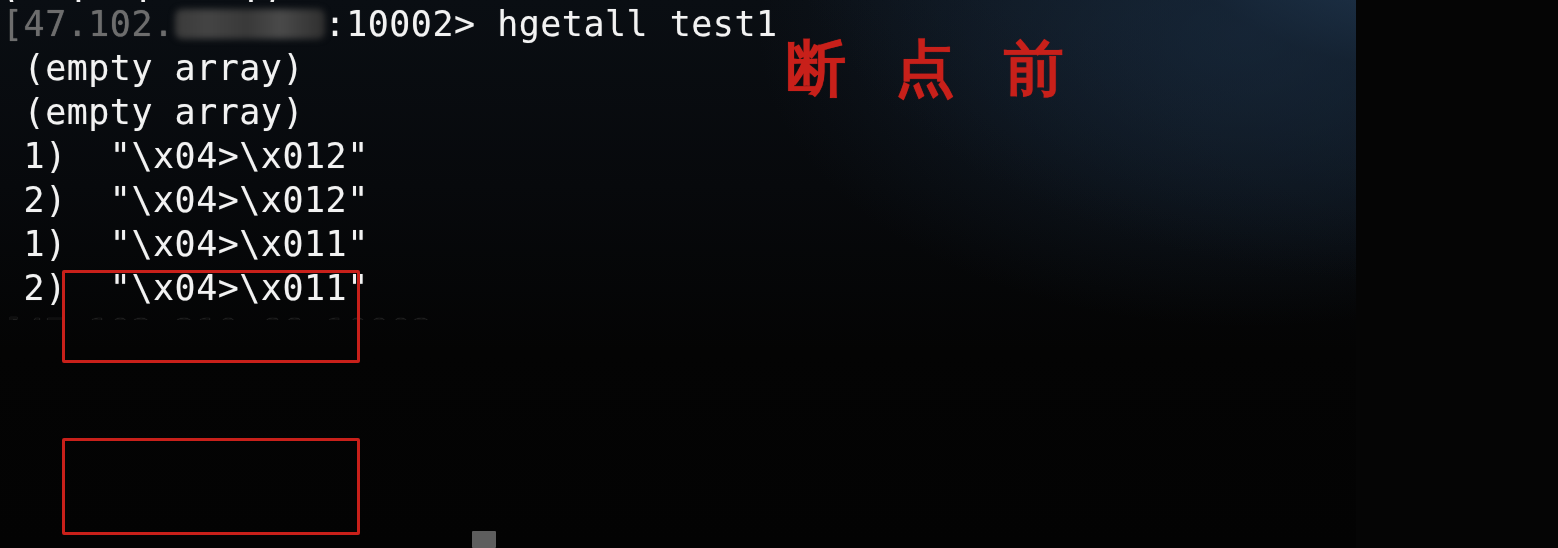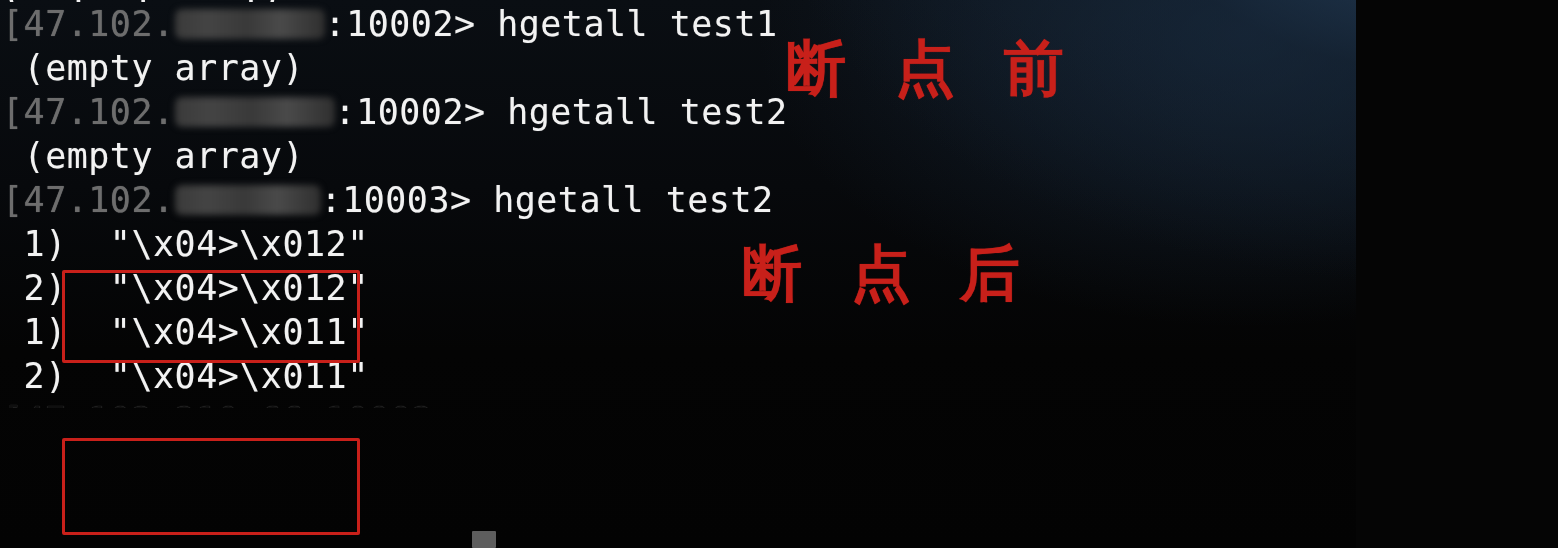--- a/index.html
+++ b/index.html
@@ -91,41 +91,38 @@
 <div id="terminal">
 
   <div id="lines">
 
     <div class="line" style="height:14px;line-height:14px;overflow:hidden;"><span>(  1  1    1)</span></div>
 
     <div class="line"><span class="bracket">[47.102.</span><span class="redact w1"></span><span>:10002&gt; hgetall test1</span></div>
 
     <div class="line"><span> (empty array)</span></div>
 
-    <div class="line"><span class="bracket">[47.102.</span><span class="redact w2"></span><span>:10002&gt; hgetall test2</span></div>
 
 
     <div class="line"><span> (empty array)</span></div>
 
-    <div class="line"><span class="bracket">[47.102.</span><span class="redact w3"></span><span>:10003&gt; hgetall test2</span></div>
 
     <div class="line"><span> 1)  "\x04&gt;\x012"</span></div>
     <div class="line"><span> 2)  "\x04&gt;\x012"</span></div>
 
 
 
     <div class="line"><span> 1)  "\x04&gt;\x011"</span></div>
     <div class="line"><span> 2)  "\x04&gt;\x011"</span></div>
 
     <div class="line" style="overflow:hidden;height:10px;line-height:44px;color:#0f0f0f;"><span>[47.102.210.66:10002</span></div>
 
   </div>
 
   <div class="hl-box" style="left:62px;top:270px;width:298px;height:93px;"></div>
   <div class="hl-box" style="left:62px;top:438px;width:298px;height:97px;"></div>
 
   <div class="annotation" style="left:786px;top:38px;"><span>断 点 前</span></div>
 
-  <div class="annotation" style="left:742px;top:243px;"><span>断 点 后</span></div>
 
   <div id="cursor" style="left:472px;top:531px;width:24px;height:17px;"></div>
 
 </div>
 
 </body></html>

